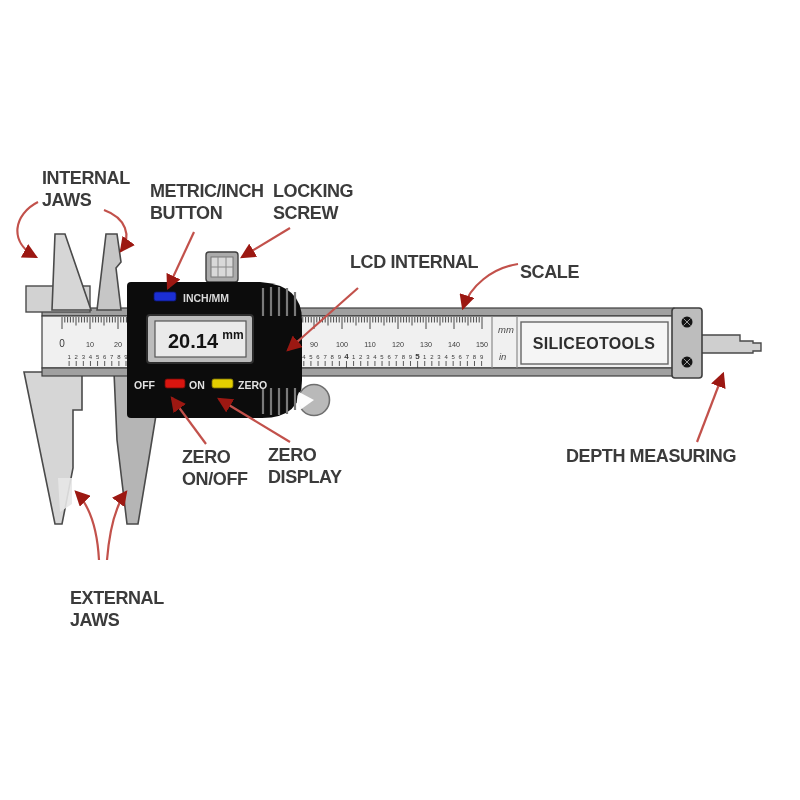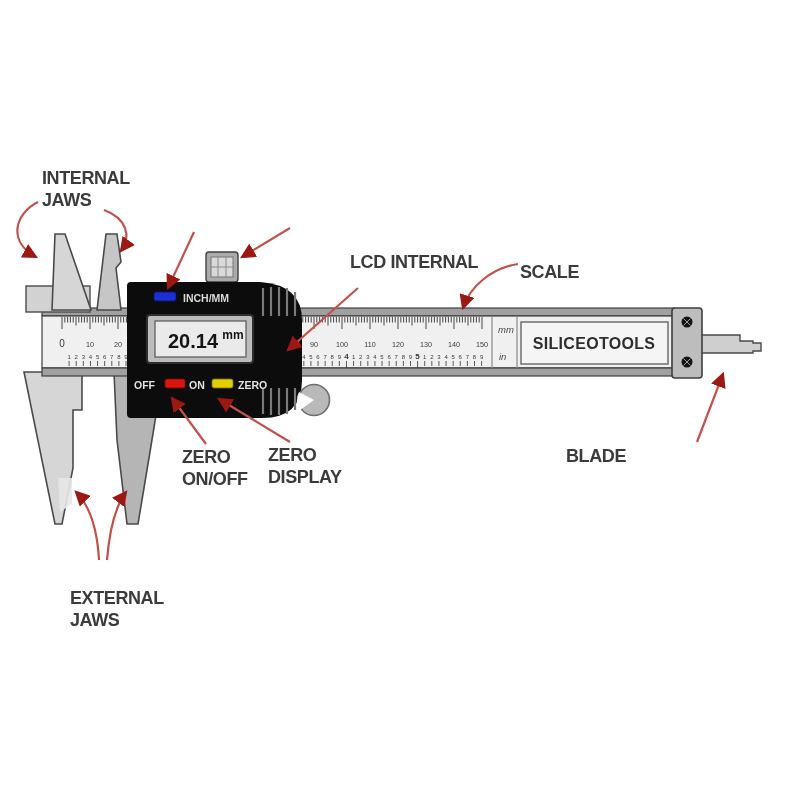--- a/index.html
+++ b/index.html
@@ -393,35 +393,43 @@
     <path d="M99,560 C97,524 87,503 76,492" marker-end="url(#ah)"></path>
     <path d="M107,560 C110,524 117,504 126,492" marker-end="url(#ah)"></path>
     <path d="M697,442 L723,374" marker-end="url(#ah)"></path>
   </g>
 </svg>
 
 <div class="lbl" style="left:42px;top:168px">
   <span>INTERNAL</span>
   <span>JAWS</span>
 </div>
+<div class="lbl" style="left:150px;top:181px">
+  <span>METRIC/INCH</span>
+  <span>BUTTON</span>
+</div>
+<div class="lbl" style="left:273px;top:181px">
+  <span>LOCKING</span>
+  <span>SCREW</span>
+</div>
 <div class="lbl" style="left:350px;top:252px">
   <span>LCD INTERNAL</span>
 </div>
 <div class="lbl" style="left:520px;top:262px">
   <span>SCALE</span>
 </div>
 <div class="lbl" style="left:182px;top:447px">
   <span>ZERO</span>
   <span>ON/OFF</span>
 </div>
 <div class="lbl" style="left:268px;top:445px">
   <span>ZERO</span>
   <span>DISPLAY</span>
 </div>
 <div class="lbl" style="left:70px;top:588px">
   <span>EXTERNAL</span>
   <span>JAWS</span>
 </div>
 <div class="lbl" style="left:566px;top:446px">
-  <span>BLADE</span>
+  <span>DEPTH MEASURING</span>
 </div>
 
 </div>
 
 </body></html>

